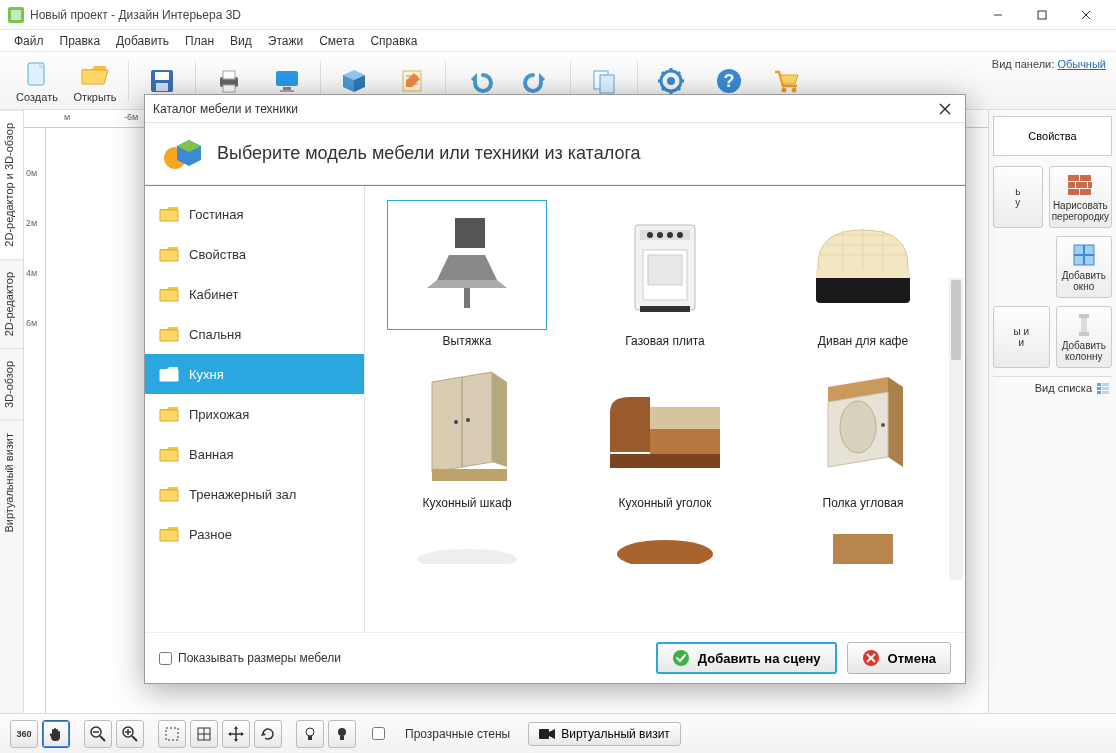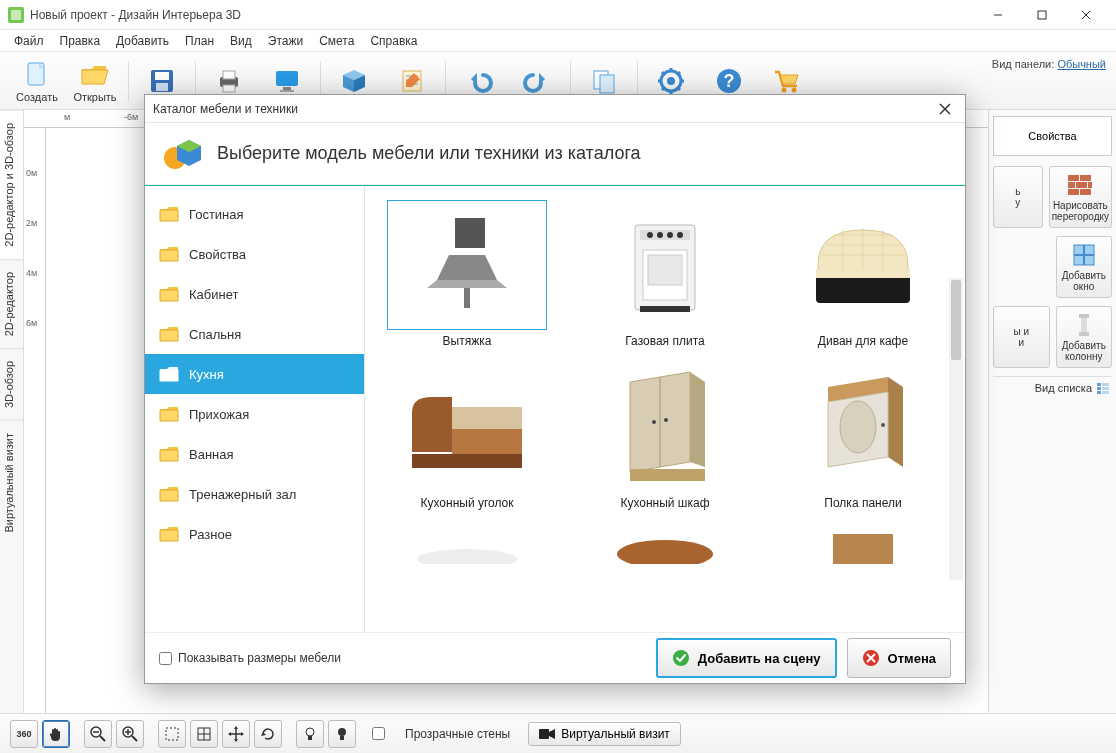--- a/index.html
+++ b/index.html
@@ -79,21 +79,21 @@
 
   .item-grid { flex:1; padding: 10px 6px; overflow-y:auto; display:grid; grid-template-columns: repeat(3, 1fr); gap: 6px 6px; align-content:start; }
   .grid-cell { display:flex; flex-direction:column; align-items:center; padding:4px; }
   .grid-cell .thumb { width: 160px; height: 130px; border:1px solid transparent; display:flex; align-items:center; justify-content:center; background:#fff; }
   .grid-cell.selected .thumb { border:1px solid #2aa7de; }
   .grid-cell .cap { font-size:12px; color:#222; margin-top:4px; text-align:center; }
 
   .modal-footer { height: 50px; display:flex; align-items:center; padding: 0 14px; }
   .modal-footer .chk { font-size:12px; color:#333; display:flex; align-items:center; gap:6px; }
   .modal-footer .spacer { flex:1; }
-  .modal-footer .btn { height:40px; padding: 0 14px; display:flex; align-items:center; gap:8px; font-size:13px; font-weight:600; border-radius:3px; background:linear-gradient(#fefefe,#e7e7e7); border:1px solid #b7b7b7; }
+  .modal-footer .btn { height:32px; padding: 0 14px; display:flex; align-items:center; gap:8px; font-size:13px; font-weight:600; border-radius:3px; background:linear-gradient(#fefefe,#e7e7e7); border:1px solid #b7b7b7; }
   .modal-footer .btn.primary { border:2px solid #2aa7de; }
   .modal-footer .btn .ic { width:18px; height:18px; }
 
   .scrollbar-fake { position:absolute; right:2px; top:92px; bottom:52px; width:14px; background:#f1f1f1; }
   .scrollbar-fake .thumb2 { position:absolute; top:2px; left:2px; right:2px; height:80px; background:#c9c9c9; border-radius:2px; }
 
   
   svg { display:block; }
 </style>
 </head>
@@ -563,53 +563,53 @@
                 <line x1="85" y1="20" x2="85" y2="60"></line>
               </g>
               <rect x="18" y="63" width="94" height="30" rx="4" fill="#1a1a1a"></rect>
               <rect x="18" y="60" width="94" height="8" fill="#f3e7c3"></rect>
             </svg>
           </div>
           <div class="cap">Диван для кафе</div>
         </div>
         <div class="grid-cell">
           <div class="thumb">
-            <svg width="140" height="110" viewBox="0 0 140 110">
-              <path d="M15 80 L15 40 q0 -15 20 -15 h20 v55 z" fill="#9a5b2c"></path>
-              <rect x="55" y="55" width="70" height="30" fill="#b87741"></rect>
-              <rect x="55" y="35" width="70" height="22" fill="#d7c49e"></rect>
-              <rect x="15" y="82" width="110" height="14" fill="#7a4420"></rect>
-            </svg>
-          </div>
-          <div class="cap">Кухонный уголок</div>
-        </div>
-        <div class="grid-cell">
-          <div class="thumb">
             <svg width="110" height="120" viewBox="0 0 110 120">
               <polygon points="20,15 80,5 80,95 20,105" fill="#d8cdb4" stroke="#b7a97f"></polygon>
               <polygon points="80,5 95,15 95,100 80,95" fill="#b7a97f"></polygon>
               <line x1="50" y1="10" x2="50" y2="100" stroke="#a89970"></line>
               <circle cx="44" cy="55" r="2" fill="#444"></circle>
               <circle cx="56" cy="53" r="2" fill="#444"></circle>
               <rect x="20" y="102" width="75" height="12" fill="#bfa26a"></rect>
             </svg>
           </div>
           <div class="cap">Кухонный шкаф</div>
         </div>
         <div class="grid-cell">
           <div class="thumb">
+            <svg width="140" height="110" viewBox="0 0 140 110">
+              <path d="M15 80 L15 40 q0 -15 20 -15 h20 v55 z" fill="#9a5b2c"></path>
+              <rect x="55" y="55" width="70" height="30" fill="#b87741"></rect>
+              <rect x="55" y="35" width="70" height="22" fill="#d7c49e"></rect>
+              <rect x="15" y="82" width="110" height="14" fill="#7a4420"></rect>
+            </svg>
+          </div>
+          <div class="cap">Кухонный уголок</div>
+        </div>
+        <div class="grid-cell">
+          <div class="thumb">
             <svg width="120" height="120" viewBox="0 0 120 120">
               <polygon points="25,20 85,10 85,25 25,35" fill="#c9995d"></polygon>
               <polygon points="85,10 100,20 100,100 85,90" fill="#a9804a"></polygon>
               <polygon points="25,35 85,25 85,90 25,100" fill="#e6e2d8" stroke="#c8bfa3"></polygon>
               <ellipse cx="55" cy="60" rx="18" ry="26" fill="#d8d1bd" stroke="#b9af92"></ellipse>
               <circle cx="80" cy="58" r="2" fill="#555"></circle>
             </svg>
           </div>
-          <div class="cap">Полка панели</div>
+          <div class="cap">Полка угловая</div>
         </div>
         <div class="grid-cell">
           <div class="thumb" style="height:40px">
             <svg width="120" height="40" viewBox="0 0 120 40">
               <ellipse cx="60" cy="35" rx="50" ry="10" fill="#eee"></ellipse>
             </svg>
           </div>
         </div>
         <div class="grid-cell">
           <div class="thumb" style="height:40px">

